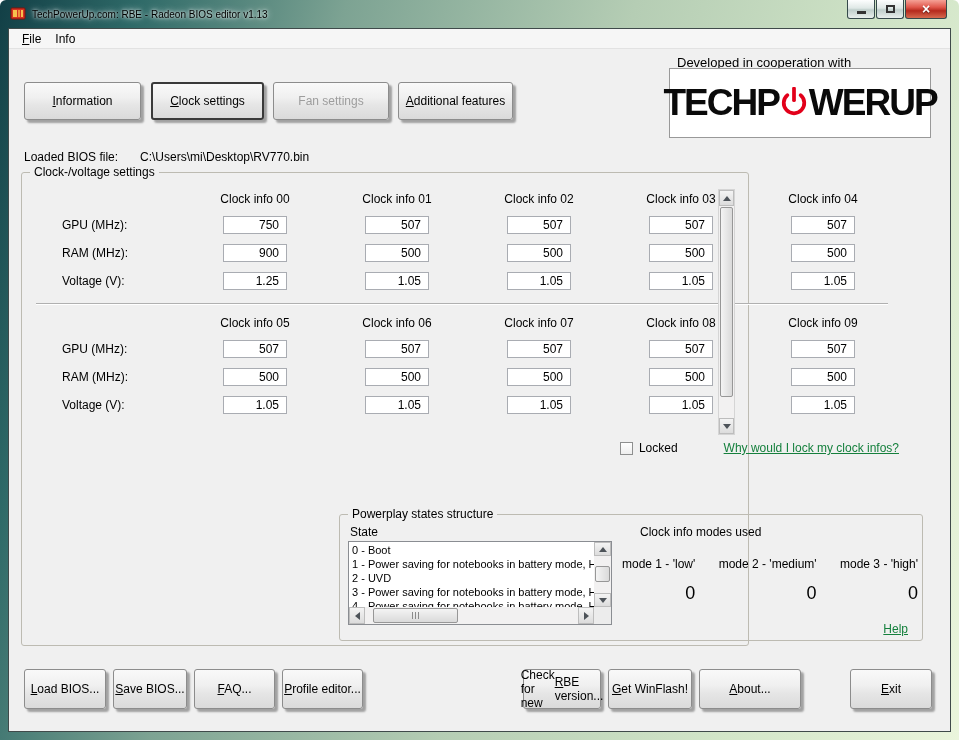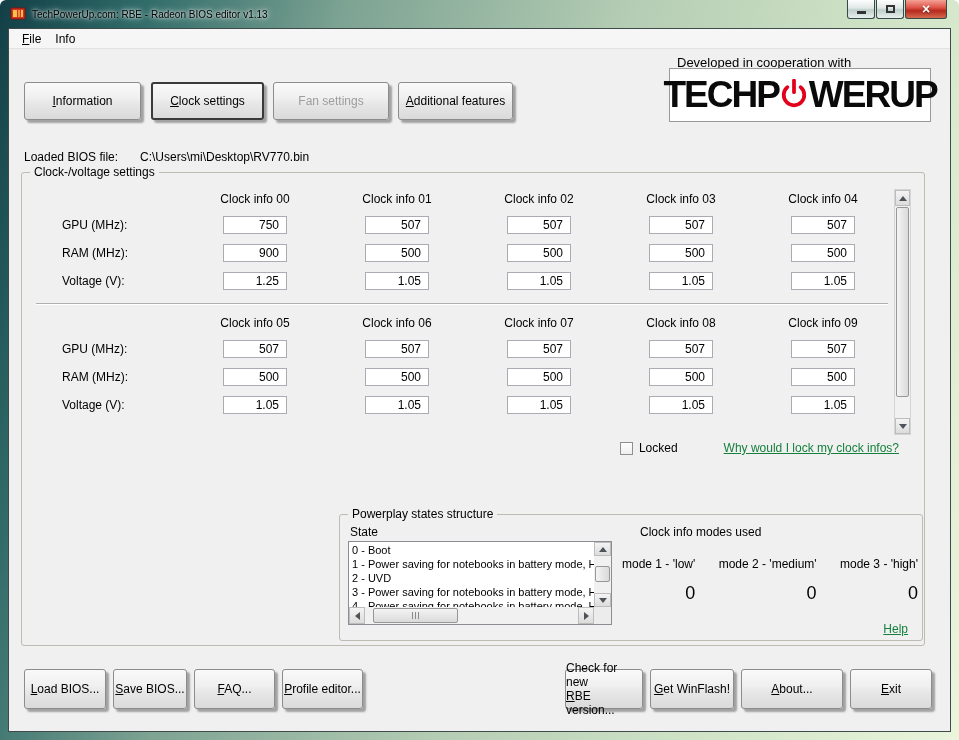--- a/index.html
+++ b/index.html
@@ -31,31 +31,31 @@
   
   .btn{position:absolute;display:flex;align-items:center;justify-content:center;text-align:center;
     background:linear-gradient(180deg,#F9F9F9 0%,#F0F0F0 40%,#E6E6E6 60%,#DADADA 100%);
     border:1px solid #8C8C8C;border-radius:3px;box-shadow:3px 3px 2px rgba(0,0,0,.33);cursor:pointer;font-size:12px;}
   .btn.active{border:2px solid #3a3a3a;}
   .btn.disabled{color:#9d9d9d;cursor:default;}
   
   .tab{top:33px;height:38px;}
   
   .partner-caption{position:absolute;left:668px;top:6px;font-size:13px;}
-  .logo-box{position:absolute;left:660px;top:19px;width:262px;height:54px;background:#fff;border:1px solid #999;
+  .logo-box{position:absolute;left:660px;top:19px;width:262px;height:70px;background:#fff;border:1px solid #999;
     display:flex;align-items:center;justify-content:center;}
   .logo-text{font-size:37px;font-weight:bold;letter-spacing:-2px;color:#0a0a0a;display:flex;align-items:center;}
   .power-glyph{margin:0 1px;}
   
   .bios-label{position:absolute;left:15px;top:101px;}
   .bios-path{position:absolute;left:131px;top:101px;}
   
   .groupbox{position:absolute;border:1px solid #bdbbb2;border-radius:3px;}
   .gb-title{position:absolute;top:-8px;left:8px;background:#F0F0F0;padding:0 4px;font-size:12px;white-space:nowrap;}
-  .clock-group{left:12px;top:123px;width:904px;height:474px;}
+  .clock-group{left:12px;top:123px;width:728px;height:474px;}
   
   .cg-wrap{position:absolute;top:14px;left:4px;width:872px;}
   .cg-row{display:grid;grid-template-columns:158px repeat(5,142px);align-items:center;height:28px;}
   .cg-row.cg-head{height:24px;}
   .cg-rowlabel{padding-left:36px;}
   .cg-header{text-align:center;}
   .cg-cell{display:flex;justify-content:center;}
   .cg-input{width:64px;height:18px;border:1px solid #a9acb2;background:#fff;font-family:"Liberation Sans",sans-serif;
     font-size:12px;text-align:right;padding:0 7px 0 2px;}
   .cg-sep{height:2px;border-top:1px solid #b0b0b0;border-bottom:1px solid #fff;margin:8px 10px 6px 10px;}
@@ -94,21 +94,21 @@
   .grip{width:8px;height:7px;background:repeating-linear-gradient(90deg,#8a8a8a 0 1px,transparent 1px 3px);}
   .lb-corner{position:absolute;right:0;bottom:0;width:17px;height:17px;background:#ececec;}
   .modes-title{position:absolute;left:300px;top:10px;}
   .modes-row{position:absolute;left:282px;top:42px;width:296px;display:flex;justify-content:space-between;}
   .mode{text-align:right;}
   .mode-value{font-size:18px;margin-top:12px;}
   .pp-help{position:absolute;right:14px;bottom:4px;}
   
   .footer-left{position:absolute;left:15px;top:620px;display:flex;gap:7px;}
   .footer-right{position:absolute;right:18px;top:620px;display:flex;gap:7px;}
-  .fbtn{position:relative;height:40px;display:flex;flex-direction:column;align-items:center;justify-content:center;
+  .fbtn{position:relative;height:40px;display:flex;flex-direction:row;align-items:center;justify-content:center;
     background:linear-gradient(180deg,#F9F9F9 0%,#F0F0F0 40%,#E6E6E6 60%,#DADADA 100%);
     border:1px solid #8C8C8C;border-radius:3px;box-shadow:3px 3px 2px rgba(0,0,0,.33);cursor:pointer;line-height:14px;}
 </style>
 </head>
 <body>
 
 <div class="window">
 
   <div class="titlebar">
     <span class="app-icon">
@@ -392,20 +392,20 @@
         <div class="fbtn" style="width:78px;">
           <span>Check for new</span>
           <span><u>R</u>BE version...</span>
         </div>
         <div class="fbtn" style="width:84px;">
             <span><u>G</u>et WinFlash!</span>
           </div>
         <div class="fbtn" style="width:102px;">
             <span><u>A</u>bout...</span>
           </div>
-        <div class="fbtn" style="width:82px;">
+        <div class="fbtn" style="width:82px;margin-left:42px;">
             <span><u>E</u>xit</span>
           </div>
       </div>
 
     </div>
   </div>
 </div>
 
 </body></html>

